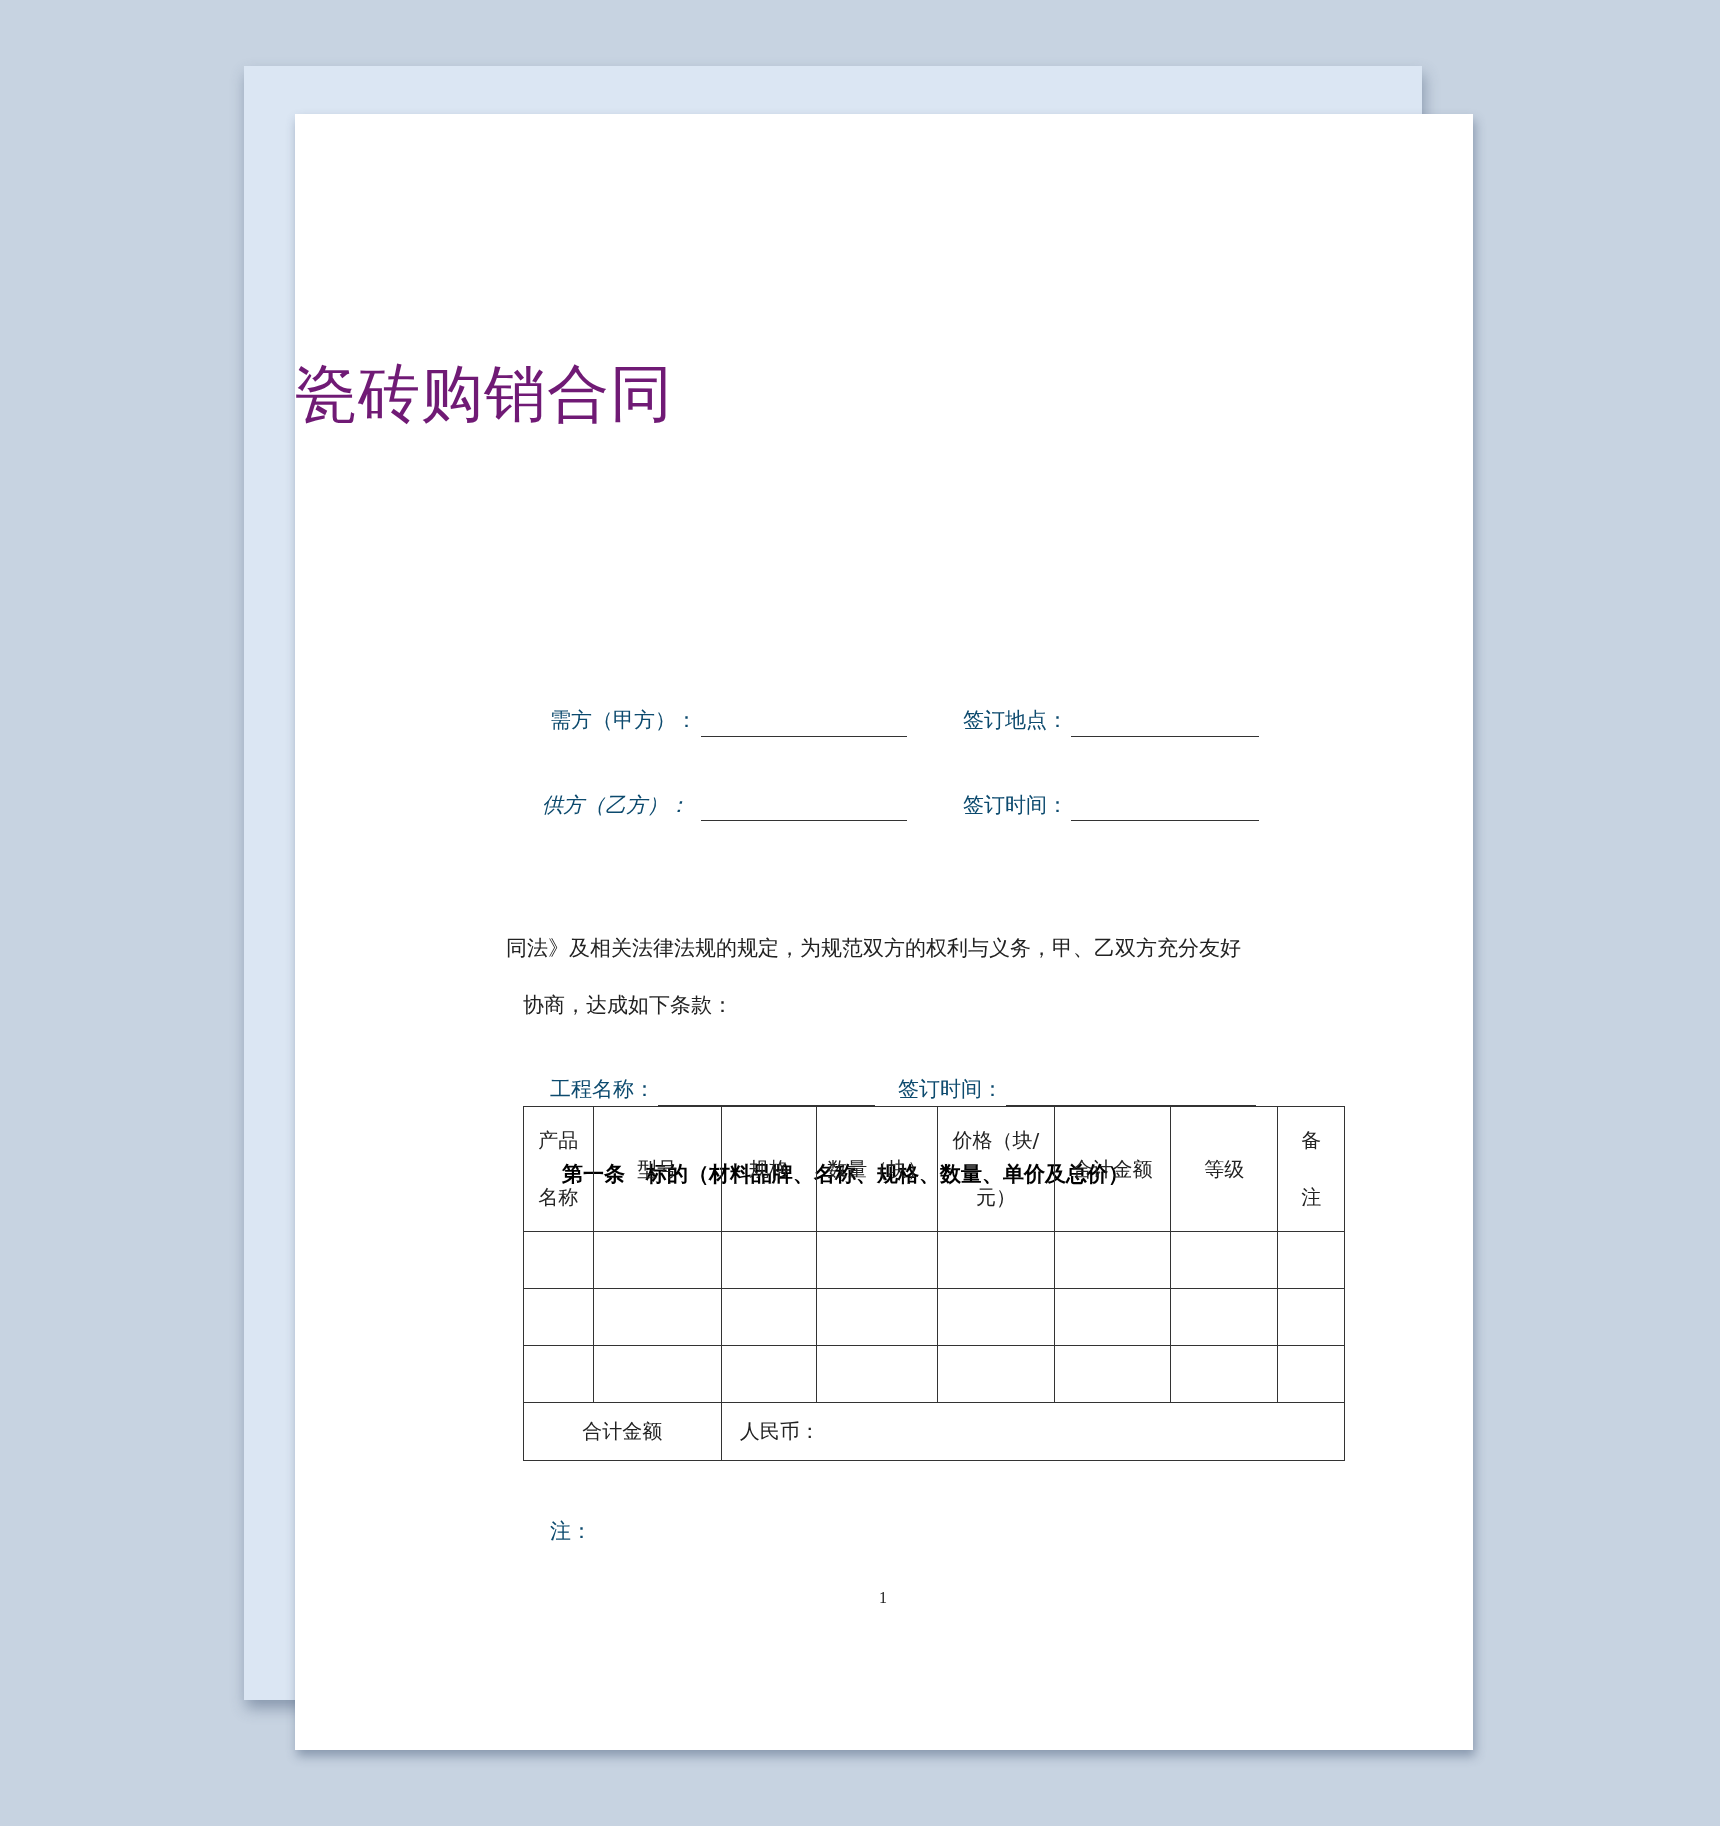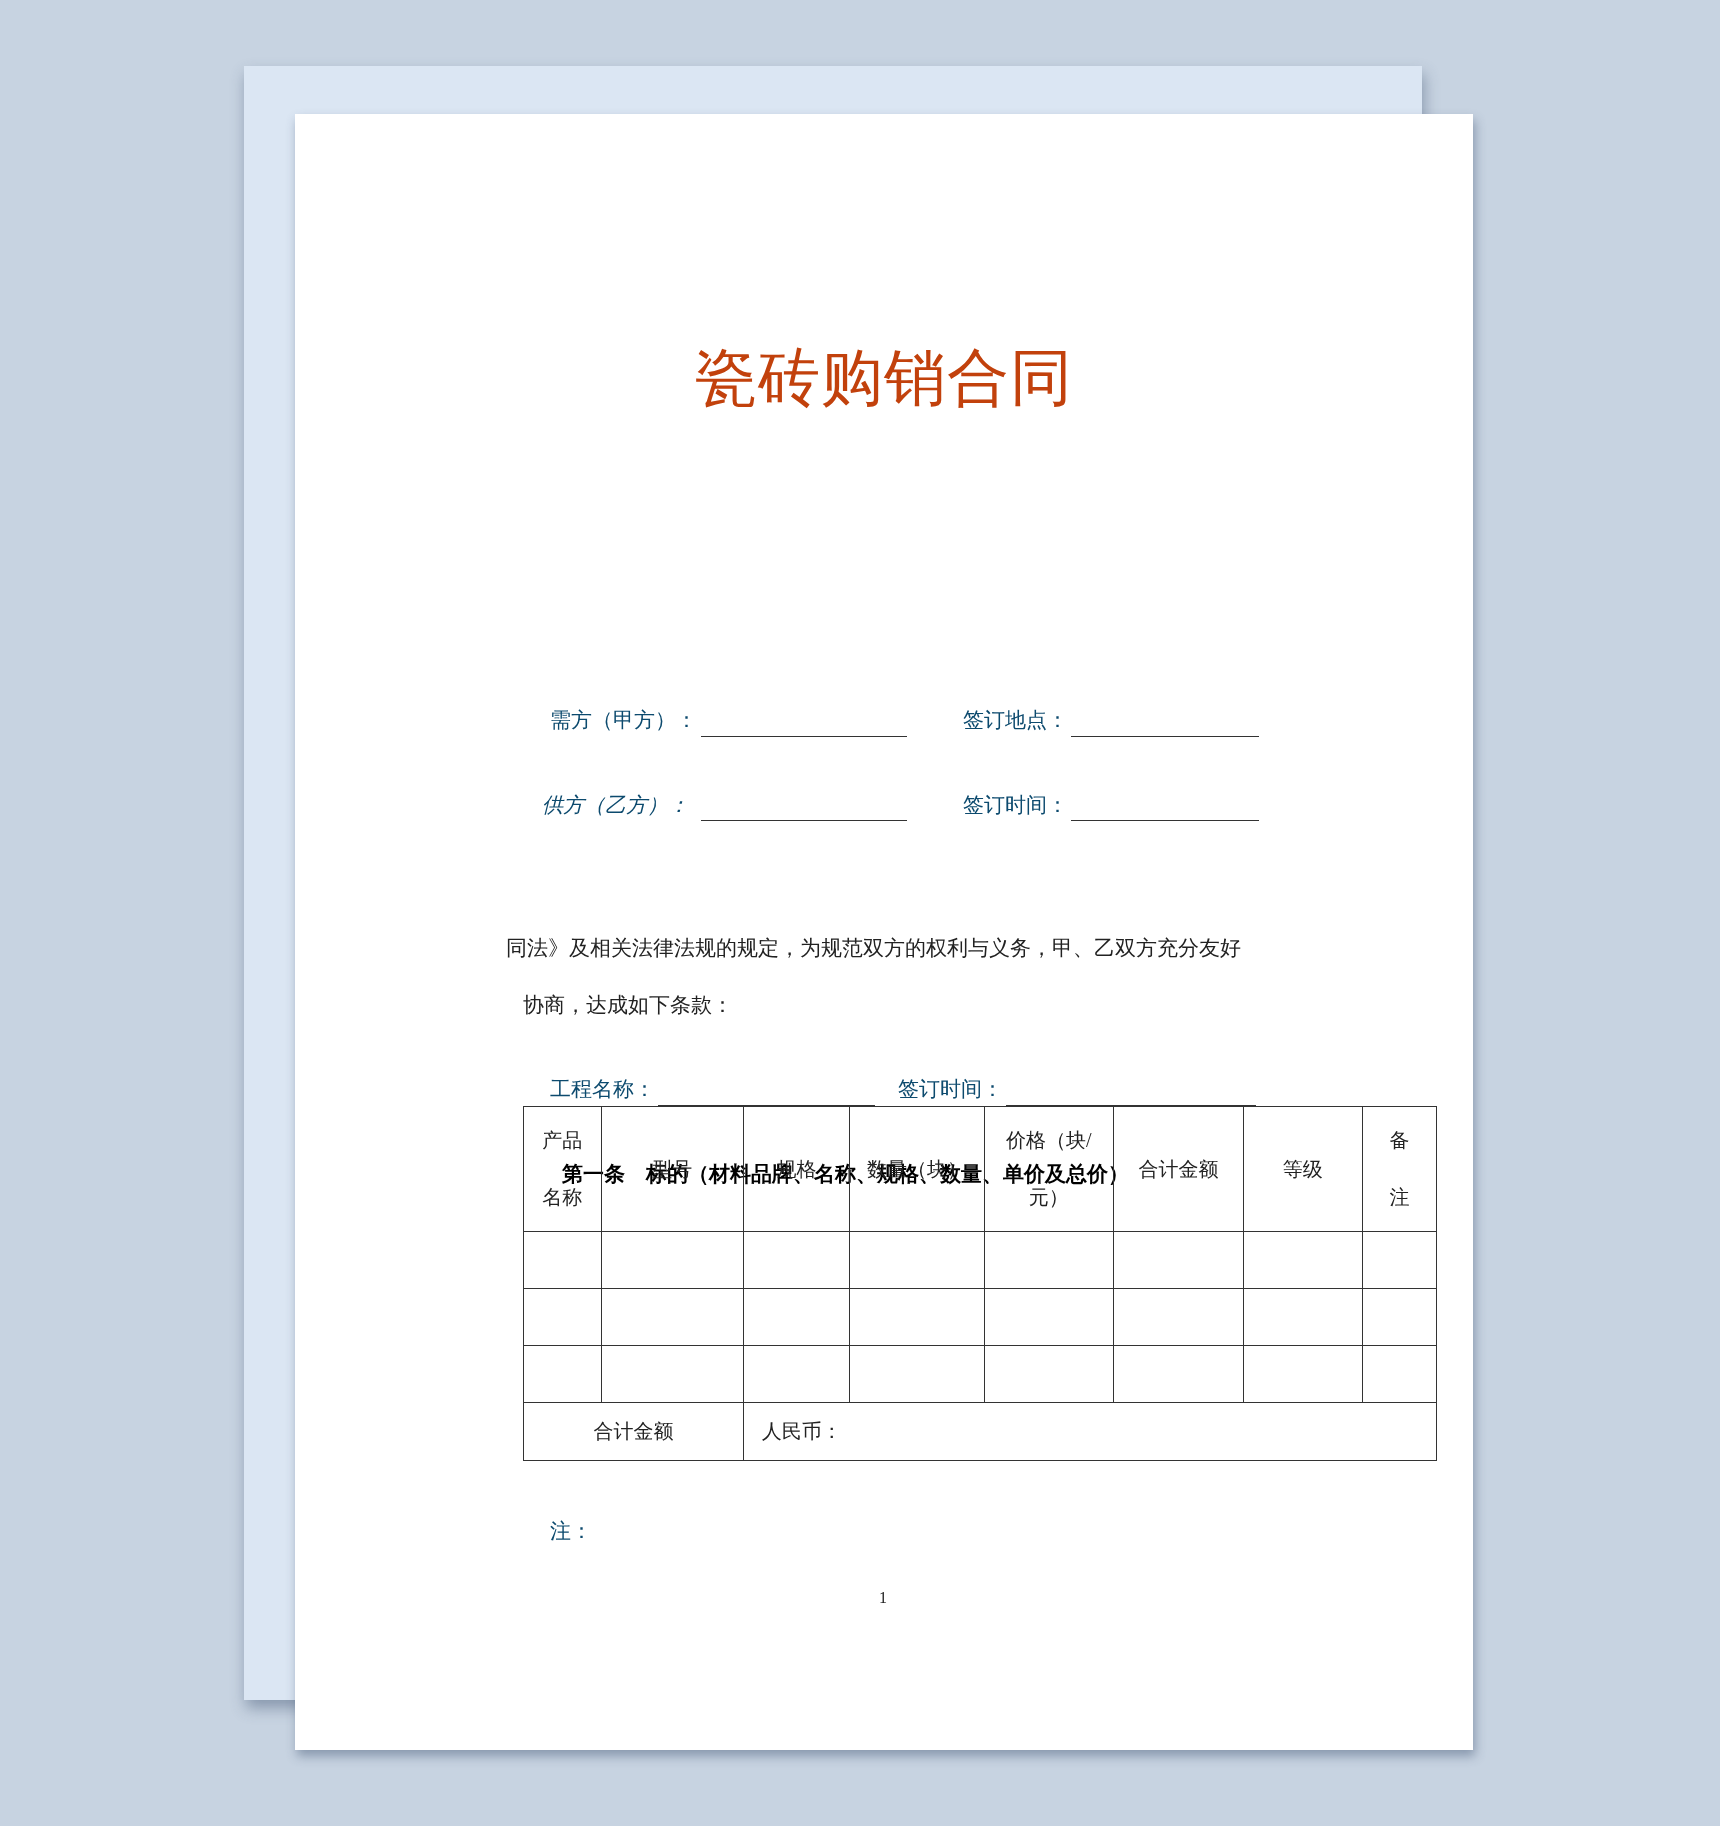--- a/index.html
+++ b/index.html
@@ -10,30 +10,30 @@
   .back-page {
     position:absolute; left:244px; top:66px; width:1178px; height:1634px;
     background:#dbe6f3; box-shadow:2px 8px 14px rgba(60,80,110,0.45);
   }
   .front-page {
     position:absolute; left:295px; top:114px; width:1178px; height:1636px;
     background:#ffffff; box-shadow:2px 6px 10px rgba(60,80,110,0.45);
   }
   .abs { position:absolute; white-space:nowrap; }
   .title {
-    left:0; width:1178px; top:228px; text-align:center; font-size:62px; line-height:72px;
-    color:#c2410c; letter-spacing:1px;
+    left:0; width:1178px; top:244px; font-size:62px; line-height:72px;
+    color:#701a75; letter-spacing:1px;
   }
   .lbl { font-size:21px; line-height:30px; color:#0c4a6e; }
   .uline { position:absolute; height:0; border-bottom:1.5px solid #333; }
   .para { font-size:21px; line-height:57px; color:#222; }
   .heading { font-size:21px; line-height:30px; color:#000; font-weight:bold; }
   table.spec {
-    position:absolute; left:228px; top:992px; width:914px; border-collapse:collapse;
-    font-size:20px; color:#222;font-family:Liberation Serif, serif;
+    position:absolute; left:228px; top:992px; width:822px; border-collapse:collapse;
+    font-size:20px; color:#222;
   }
   table.spec td {
     border:1.4px solid #333; text-align:center; vertical-align:middle; padding:0; line-height:57px;
   }
   table.spec tr.hdr td { height:124px; }
   table.spec tr.body td { height:56px; }
   table.spec tr.total td { height:56px; }
   table.spec td.left { text-align:left; padding-left:18px; }
   .pagenum { font-family:"Liberation Serif","DejaVu Serif",serif; font-size:16px; color:#222; }
 </style>

